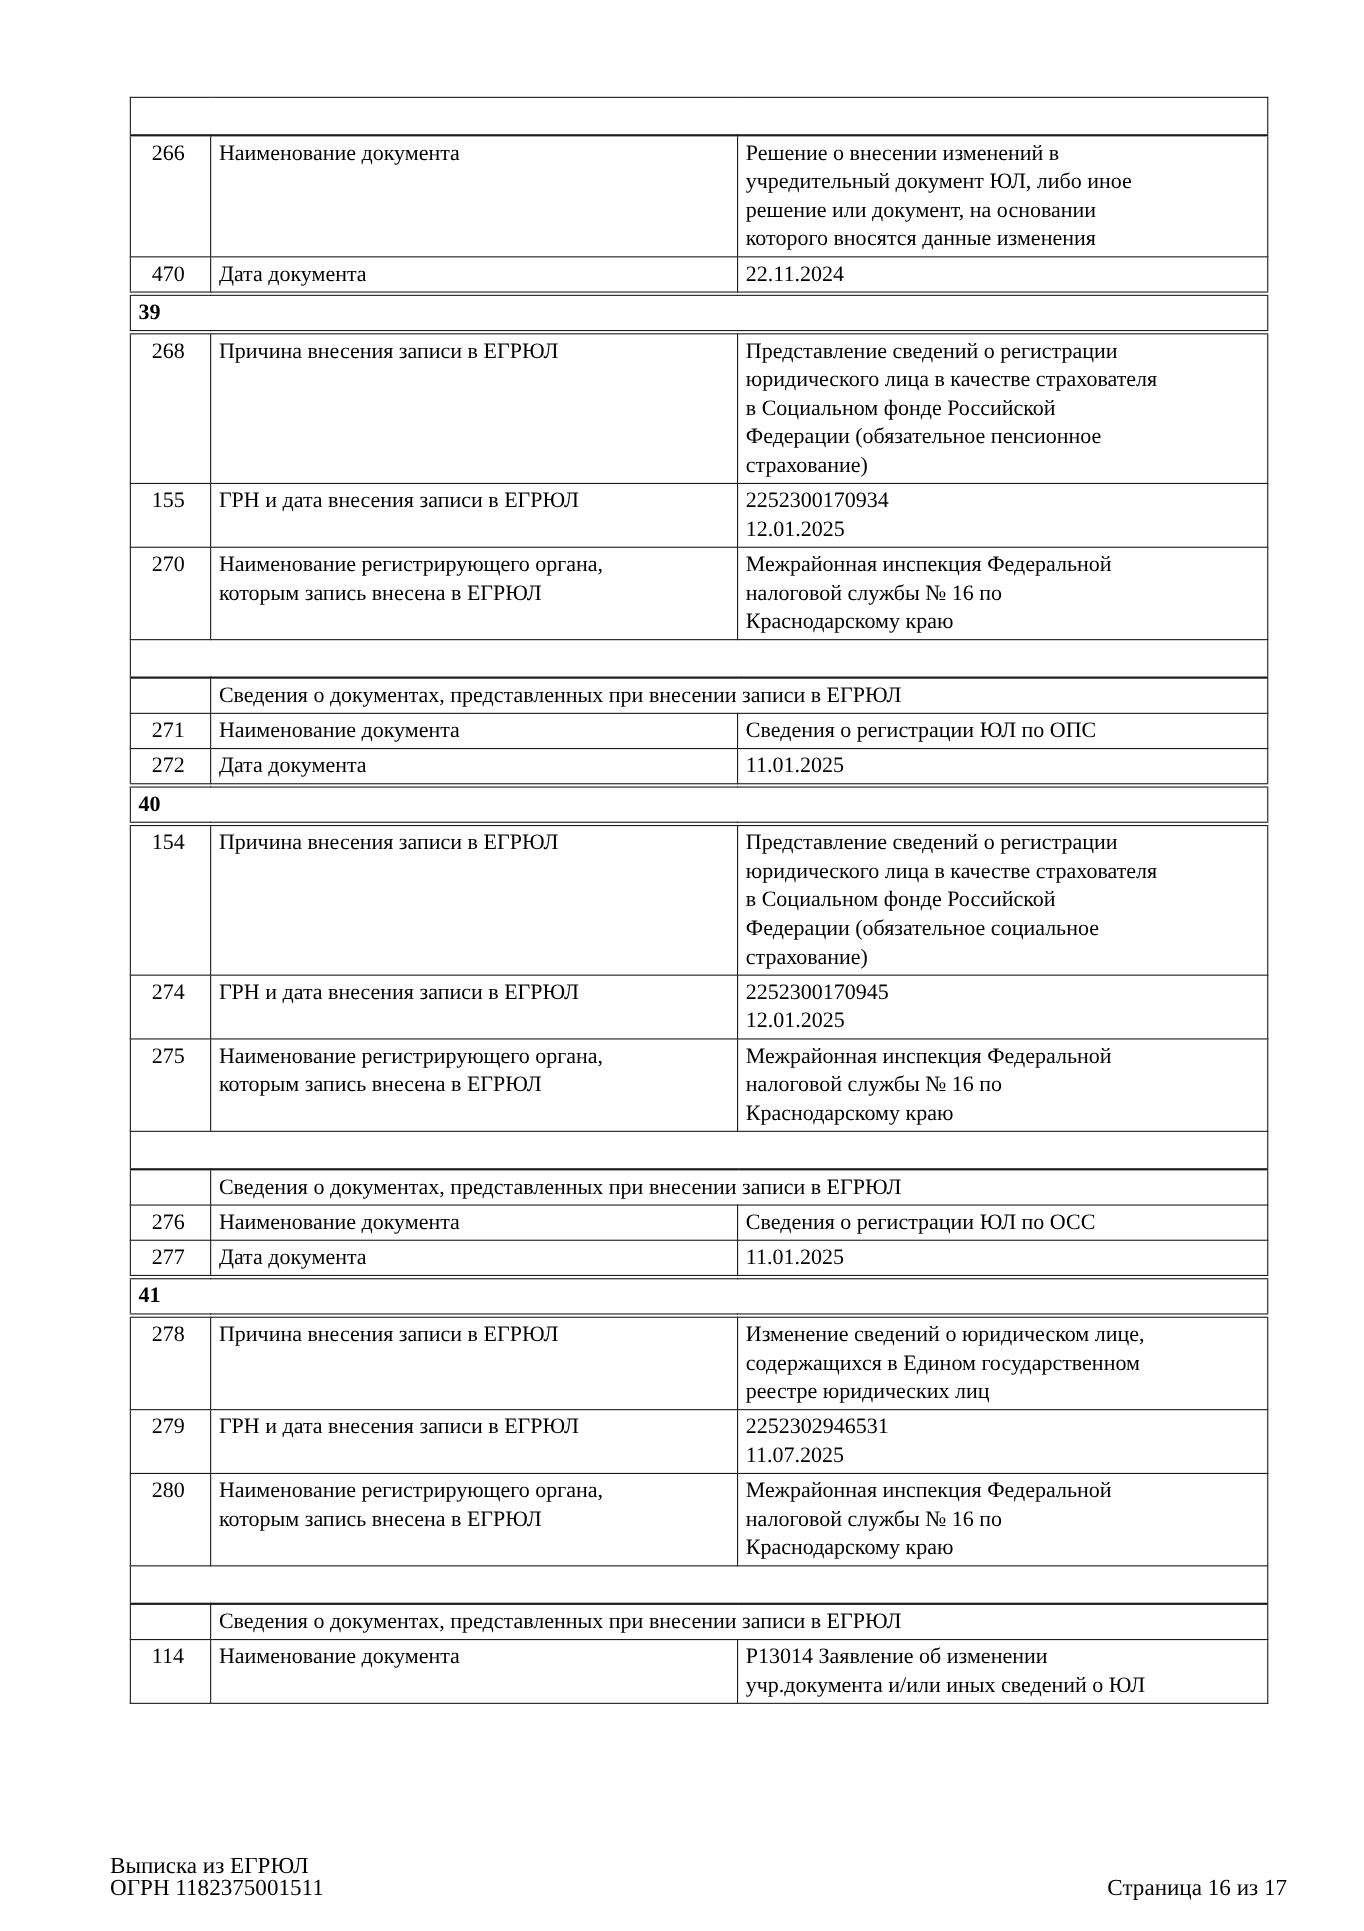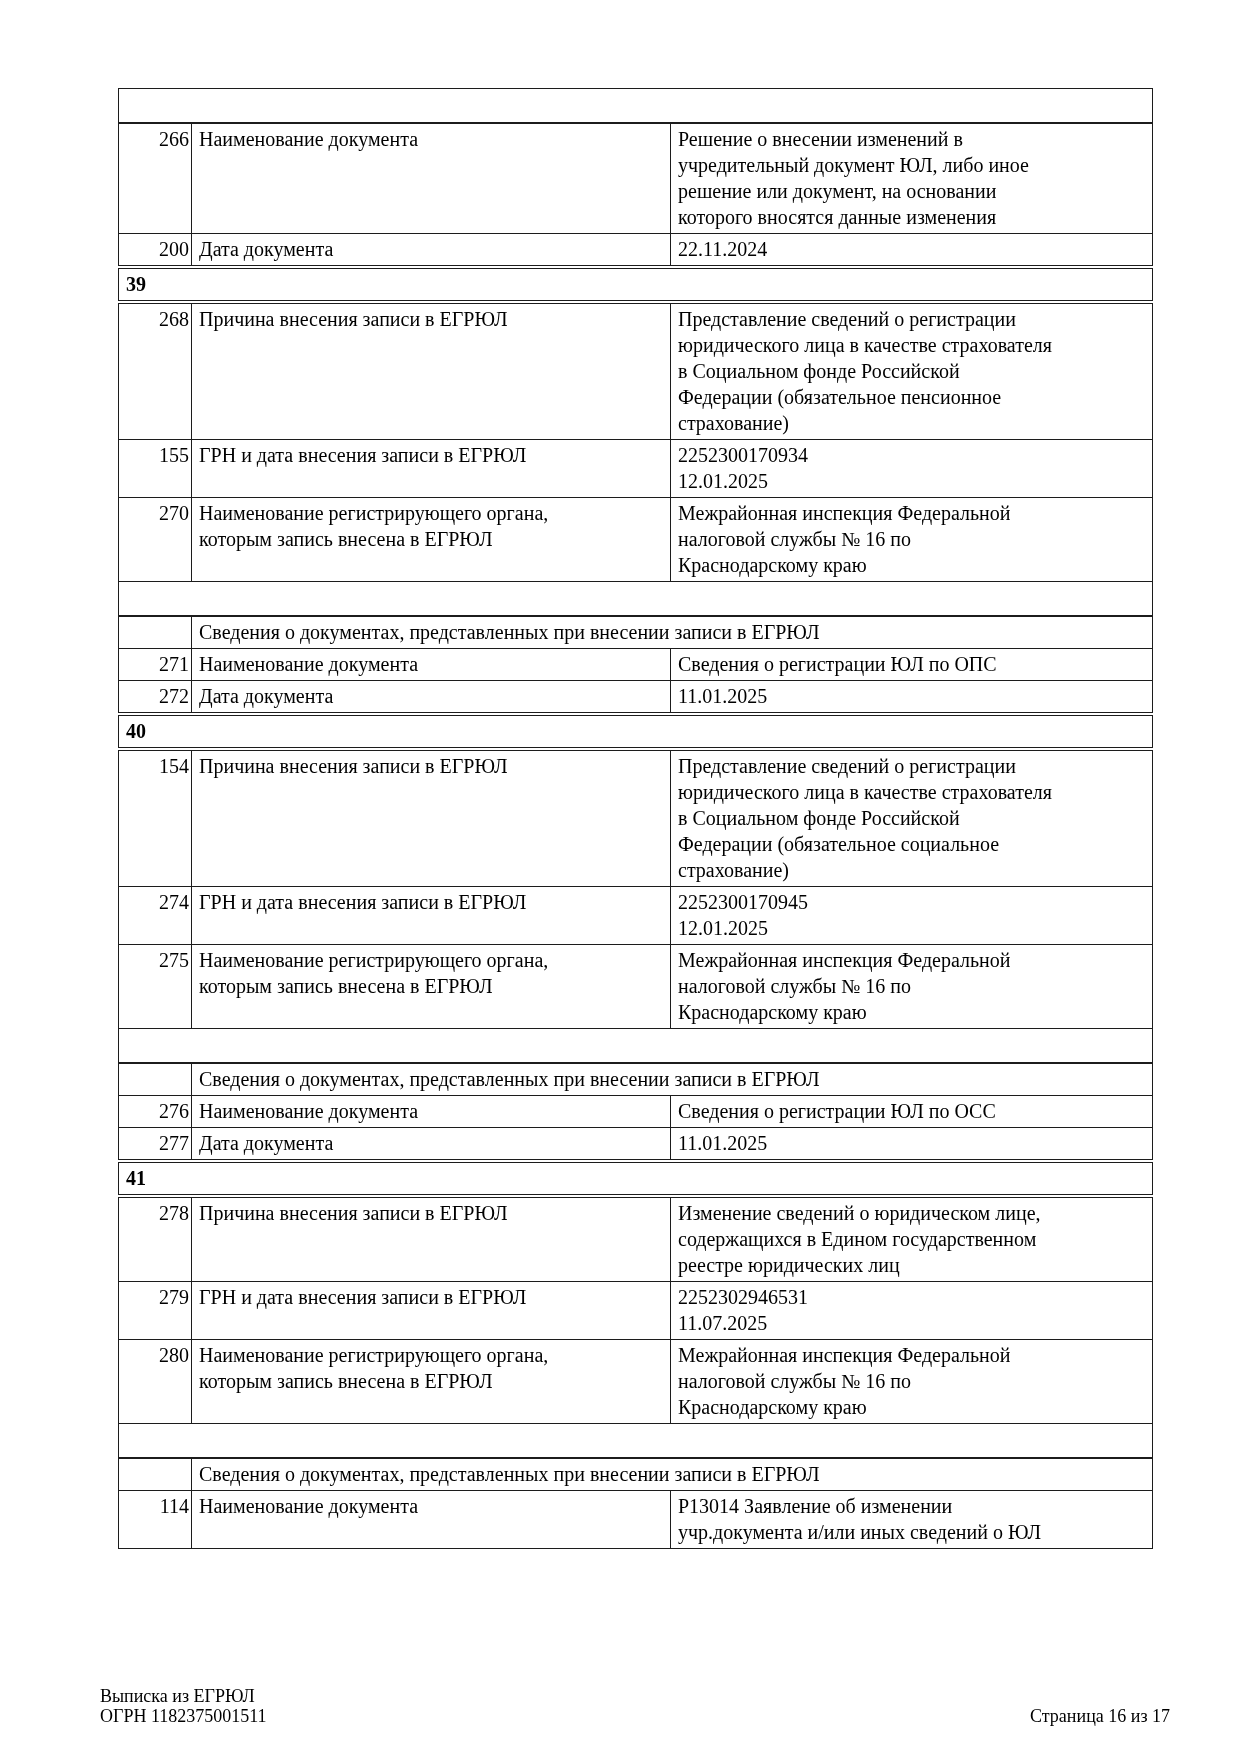--- a/index.html
+++ b/index.html
@@ -20,37 +20,37 @@
   table.doc td {
     border: 1px solid #1c1c1c;
     vertical-align: top;
     font-size: 20px;
     line-height: 26px;
     padding: 2px 6px 3px 7px;
     white-space: pre-line;
     overflow: hidden;
   }
   table.doc td.c1 {
-    text-align: right;
-    padding-left: 6px;
+    text-align: left;
+    padding-left: 19px;
     padding-right: 2px;
     margin-top: 19px;
   }
   tr.spacer td { height: 28px; border-bottom-width: 2px; }
   tr.section td {
     text-align: left;
     font-weight: bold;
     border-top: 4px double #1c1c1c;
     border-bottom: 4px double #1c1c1c;
   }
   .footer {
     position: absolute;
     left: 100px; top: 1686px;
     width: 1070px; height: 40px;
-    font-size: 18px;
+    font-size: 21px;
     line-height: 20px;
   }
   .f-center { position: absolute; left: 0; right: 0; bottom: 0; }
   .f-right  { position: absolute; right: 0; bottom: 0; }
 </style>
 </head>
 <body>
 
 <table class="doc">
   <colgroup>
@@ -65,21 +65,21 @@
 
     <tr>
       <td class="c1">266</td>
       <td>Наименование документа</td>
       <td>Решение о внесении изменений в
 учредительный документ ЮЛ, либо иное
 решение или документ, на основании
 которого вносятся данные изменения</td>
     </tr>
     <tr>
-      <td class="c1">200</td>
+      <td class="c1">470</td>
       <td>Дата документа</td>
       <td>22.11.2024</td>
     </tr>
 
     <tr class="section">
       <td colspan="3">39</td>
     </tr>
 
     <tr>
       <td class="c1">268</td>

